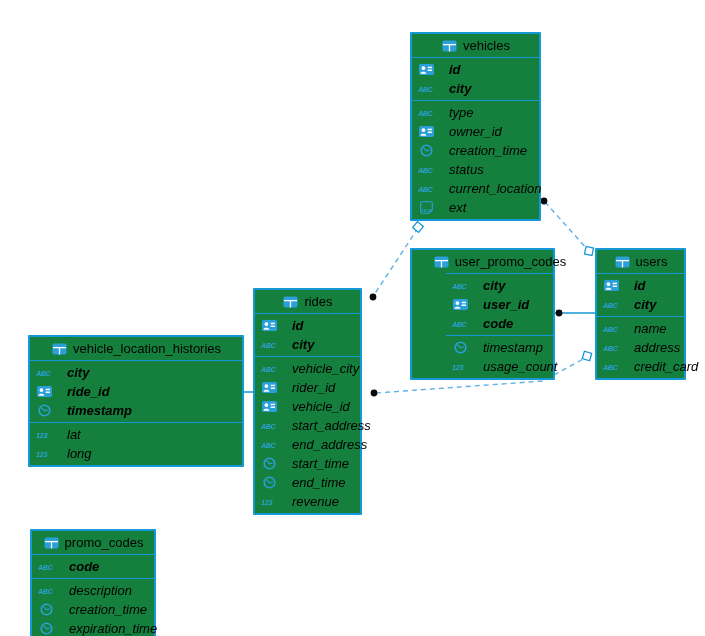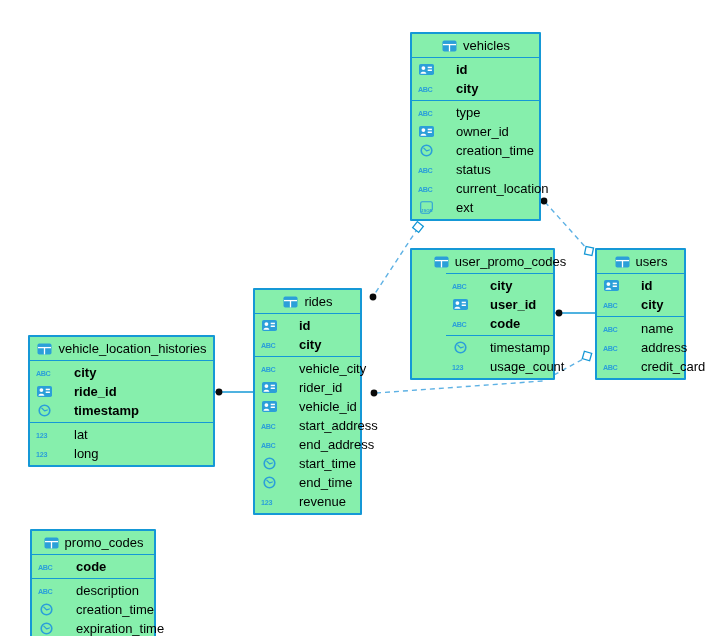--- a/index.html
+++ b/index.html
@@ -1,25 +1,25 @@
 <!DOCTYPE html>
 <html><head>
 <meta charset="utf-8">
 <style>
   * { margin:0; padding:0; box-sizing:border-box; }
   html, body { width:705px; height:636px; background:#ffffff; overflow:hidden; }
   body { position:relative; font-family:"Liberation Sans", sans-serif; color:#000; }
 
-  .table { position:absolute; background:#86efac; border:2px solid #1598d6; border-radius:1px; }
+  .table { position:absolute; background:#15803d; border:2px solid #1598d6; border-radius:1px; }
   .thead { height:24px; display:flex; align-items:center; justify-content:center; gap:5px;
            border-bottom:1.5px solid #1598d6; font-size:13px; white-space:nowrap; }
   .tsec  { padding:2px 0; }
   .tsec.keys { border-bottom:1.5px solid #1598d6; font-weight:bold; }
-  .trow  { height:19px; display:flex; align-items:center; gap:21px; padding:0 6px;
-           font-size:13px; white-space:nowrap; }
+  .trow  { height:19px; display:flex; align-items:center; gap:14px; padding:0 6px;
+           font-size:13px; white-space:nowrap;font-style:italic; }
   .icon  { width:17px; display:inline-flex; justify-content:center; align-items:center; flex:none; }
 
   #connectors { position:absolute; left:0; top:0; width:705px; height:636px; pointer-events:none; }
   .rel-solid  { stroke:#1598d6; stroke-width:1.5; fill:none; }
   .rel-dashed { stroke:#5db1e4; stroke-width:1.4; fill:none; stroke-dasharray:5 4; }
   .rel-dot    { fill:#0a0a0a; stroke:none; }
   .rel-square { fill:#ffffff; stroke:#1598d6; stroke-width:1.3; }
 </style>
 </head>
 <body>
@@ -368,21 +368,21 @@
         <span class="icon">
           <svg width="17" height="10" viewBox="0 0 17 10">
             <text x="0" y="8" font-size="7.2" font-weight="bold" fill="#2b9fd9" font-family="Liberation Sans, sans-serif" letter-spacing="-0.3">123</text>
           </svg>
         </span>
         <span>revenue</span>
       </div>
     </div>
 </div>
 
-<div class="table" style="left:28px; top:335px; width:187px;">
+<div class="table" style="left:28px; top:335px; width:216px;">
   <div class="thead">
     <span class="icon">
         <svg width="15" height="12" viewBox="0 0 15 12">
           <rect x="0.5" y="0.5" width="14" height="11" rx="1.8" fill="#2b9fd9"></rect>
           <line x1="1" y1="4.6" x2="14" y2="4.6" stroke="#fff" stroke-width="1.3"></line>
           <line x1="7.5" y1="4.6" x2="7.5" y2="11.4" stroke="#fff" stroke-width="1.3"></line>
         </svg>
       </span>
     <span>vehicle_location_histories</span>
   </div>

